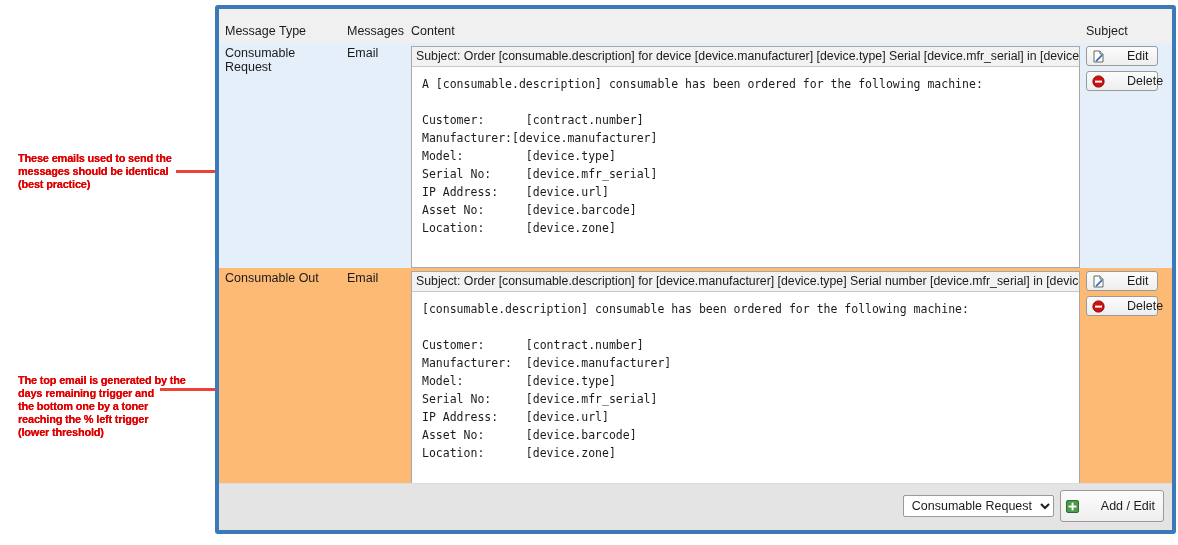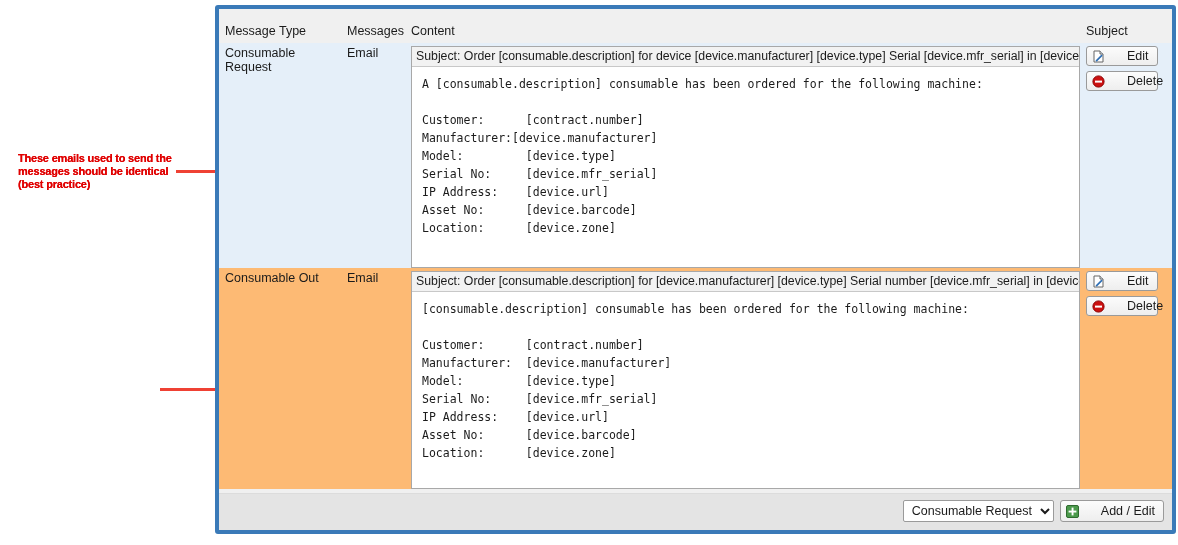--- a/index.html
+++ b/index.html
@@ -180,32 +180,37 @@
     font-family: "Liberation Sans", sans-serif;
     font-size: 12.5px;
     color: #1b1b1b;
     background: #ffffff;
     border: 1px solid #9a9a9a;
     border-radius: 2px;
     padding: 2px 4px;
     height: 22px;
     cursor: pointer;
   }
-  #btn-add-edit { height: 22px; padding: 0 8px 0 5px; }
+  #btn-add-edit { height: 32px; padding: 0 8px 0 5px; }
 
   #table-scroll { flex: 1; overflow: hidden; background:#f0f0f0; }
 </style>
 </head>
 <body>
 
 <div id="root">
 
   <div class="annotation" id="anno-1">These emails used to send the
 messages should be identical
 (best practice)</div>
+  <div class="annotation" id="anno-3">The top email is generated by the
+ days remaining trigger and
+the bottom one by a toner
+reaching the % left trigger
+(lower threshold)</div>
 
   <div class="arrow" id="arrow-1">
     <div class="shaft"></div>
     <div class="head"></div>
   </div>
   <div class="arrow" id="arrow-2">
     <div class="shaft"></div>
     <div class="head"></div>
   </div>
 

